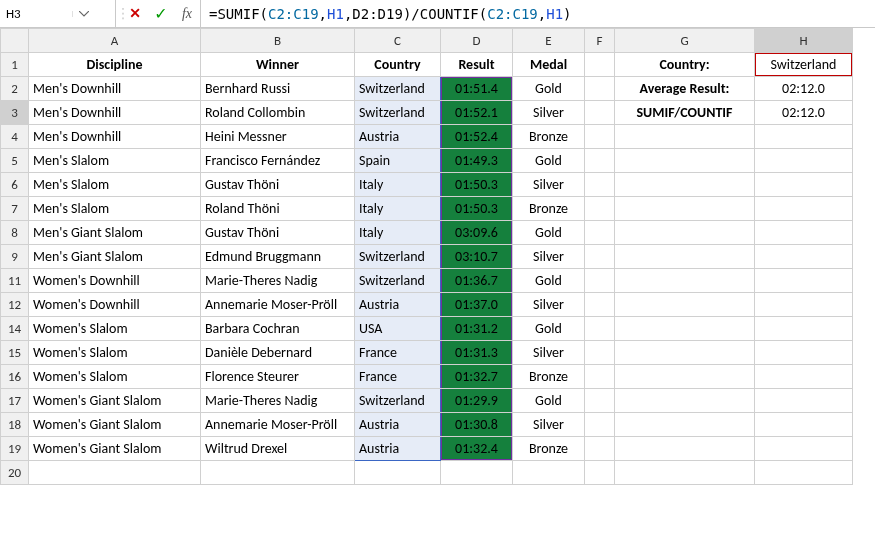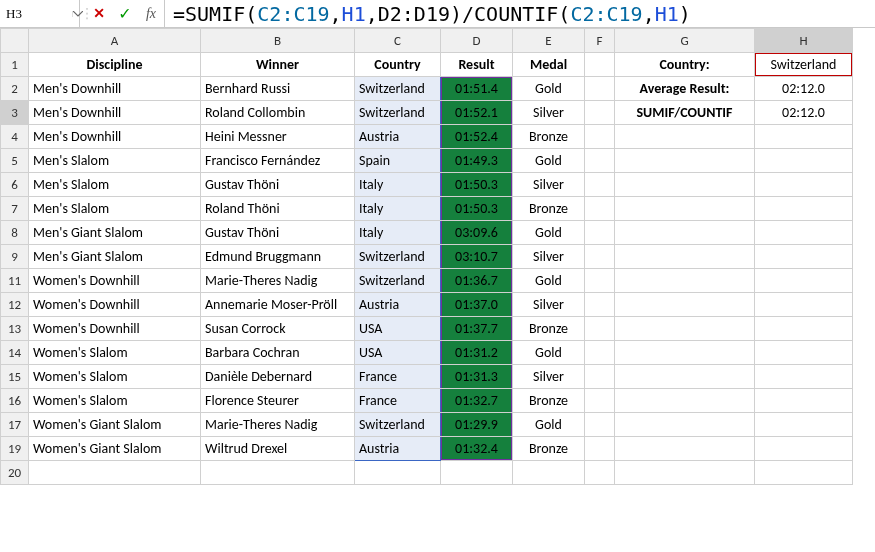--- a/index.html
+++ b/index.html
@@ -1,29 +1,29 @@
 <!DOCTYPE html>
 <html><head>
 <meta charset="utf-8">
 <style>
 * { box-sizing: border-box; margin: 0; padding: 0; }
 body { font-family: "Calibri", Arial, sans-serif; font-size: 14px; background: #fff; color: #000; }
 .app { width: 875px; height: 552px; display: flex; flex-direction: column; }
 
 
 .formula-bar { height: 28px; border-bottom: 1px solid #c9c9c9; display: flex; align-items: stretch; background: #fff; }
-.name-box { width: 80px; border-right: 1px solid #c9c9c9; display: flex; align-items: center; font-family: Liberation Serif, serif; }
+.name-box { width: 116px; border-right: 1px solid #c9c9c9; display: flex; align-items: center; }
 .name-box input { border: none; width: 72px; padding: 0 6px; font-size: 13px; outline: none; font-family: inherit; }
 .name-box .dd { width: 22px; display: flex; align-items: center; justify-content: center; border-left: 1px solid #e0e0e0; color: #666; }
 .fx-ctrls { display: flex; align-items: center; border-right: 1px solid #c9c9c9; }
 .fx-ctrls span { width: 26px; text-align: center; font-size: 14px; color: #555; }
 .fx-ctrls .cancel { color: #c00; font-weight: bold; }
 .fx-ctrls .confirm { color: #090; font-size: 16px; }
 .fx-ctrls .fx { font-style: italic; font-family: "Times New Roman", serif; }
-.formula-input { flex: 1; padding: 4px 8px; font-size: 20px; font-family: Consolas, monospace; display: flex; align-items: center; white-space: pre; }
+.formula-input { flex: 1; padding: 4px 8px; font-size: 14px; font-family: Consolas, monospace; display: flex; align-items: center; white-space: pre; }
 .formula-input .fn { color: #000; }
 .formula-input .paren { color: #000; }
 .formula-input .refA { color: #0369a1; }
 .formula-input .refB { color: #000000; }
 .formula-input .refC { color: #1d4ed8; }
 
 
 .grid-wrap { flex: 1; overflow: hidden; position: relative; }
 table { border-collapse: collapse; table-layout: fixed; }
 th, td { border: 1px solid #d0d0d0; height: 24px; padding: 0 4px; overflow: hidden; white-space: nowrap; }
@@ -227,31 +227,20 @@
             <td>Women's Downhill</td>
             <td>Annemarie Moser-Pröll</td>
             <td class="sel-country">Austria</td>
             <td class="center sel-result">01:37.0</td>
             <td class="center">Silver</td>
             <td></td>
             <td></td>
             <td></td>
           </tr>
           <tr>
-            <td class="row-hdr">13</td>
-            <td>Women's Downhill</td>
-            <td>Susan Corrock</td>
-            <td class="sel-country">USA</td>
-            <td class="center sel-result">01:37.7</td>
-            <td class="center">Bronze</td>
-            <td></td>
-            <td></td>
-            <td></td>
-          </tr>
-          <tr>
             <td class="row-hdr">14</td>
             <td>Women's Slalom</td>
             <td>Barbara Cochran</td>
             <td class="sel-country">USA</td>
             <td class="center sel-result">01:31.2</td>
             <td class="center">Gold</td>
             <td></td>
             <td></td>
             <td></td>
           </tr>
@@ -282,20 +271,31 @@
             <td>Women's Giant Slalom</td>
             <td>Marie-Theres Nadig</td>
             <td class="sel-country">Switzerland</td>
             <td class="center sel-result">01:29.9</td>
             <td class="center">Gold</td>
             <td></td>
             <td></td>
             <td></td>
           </tr>
           <tr>
+            <td class="row-hdr">18</td>
+            <td>Women's Giant Slalom</td>
+            <td>Annemarie Moser-Pröll</td>
+            <td class="sel-country">Austria</td>
+            <td class="center sel-result">01:30.8</td>
+            <td class="center">Silver</td>
+            <td></td>
+            <td></td>
+            <td></td>
+          </tr>
+          <tr>
             <td class="row-hdr">19</td>
             <td>Women's Giant Slalom</td>
             <td>Wiltrud Drexel</td>
             <td class="sel-country bot">Austria</td>
             <td class="center sel-result bot">01:32.4</td>
             <td class="center">Bronze</td>
             <td></td>
             <td></td>
             <td></td>
           </tr>

